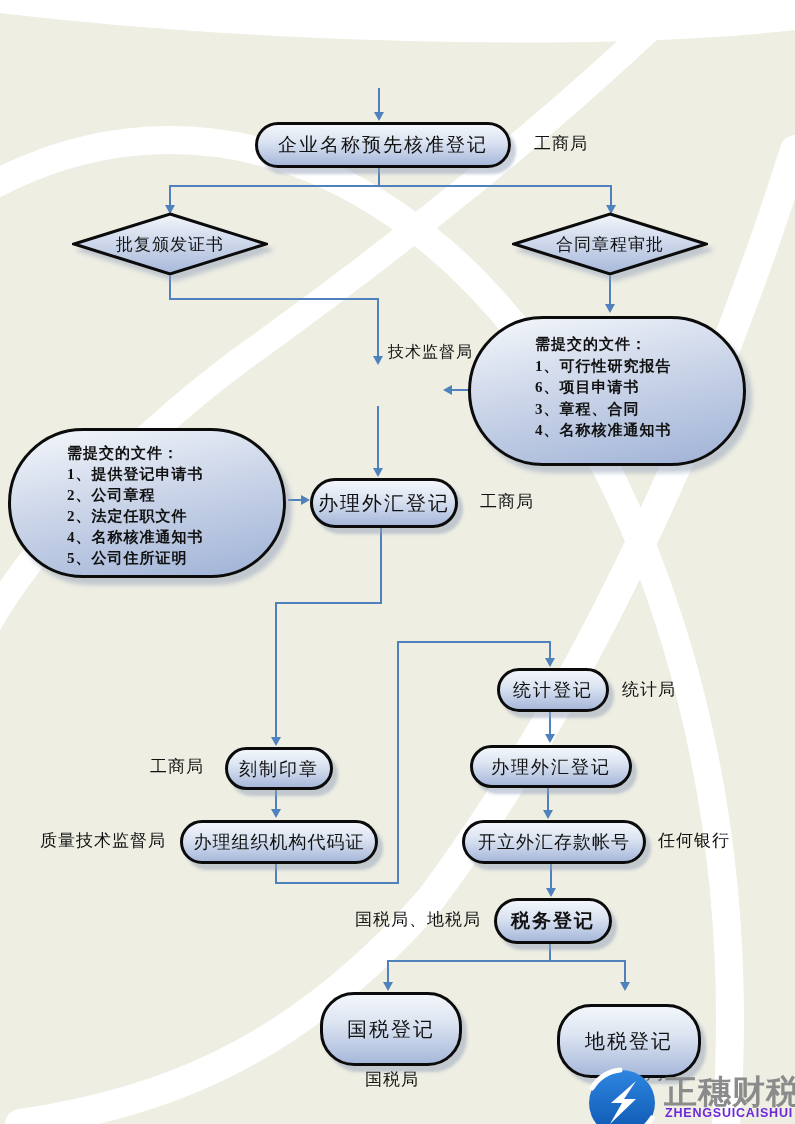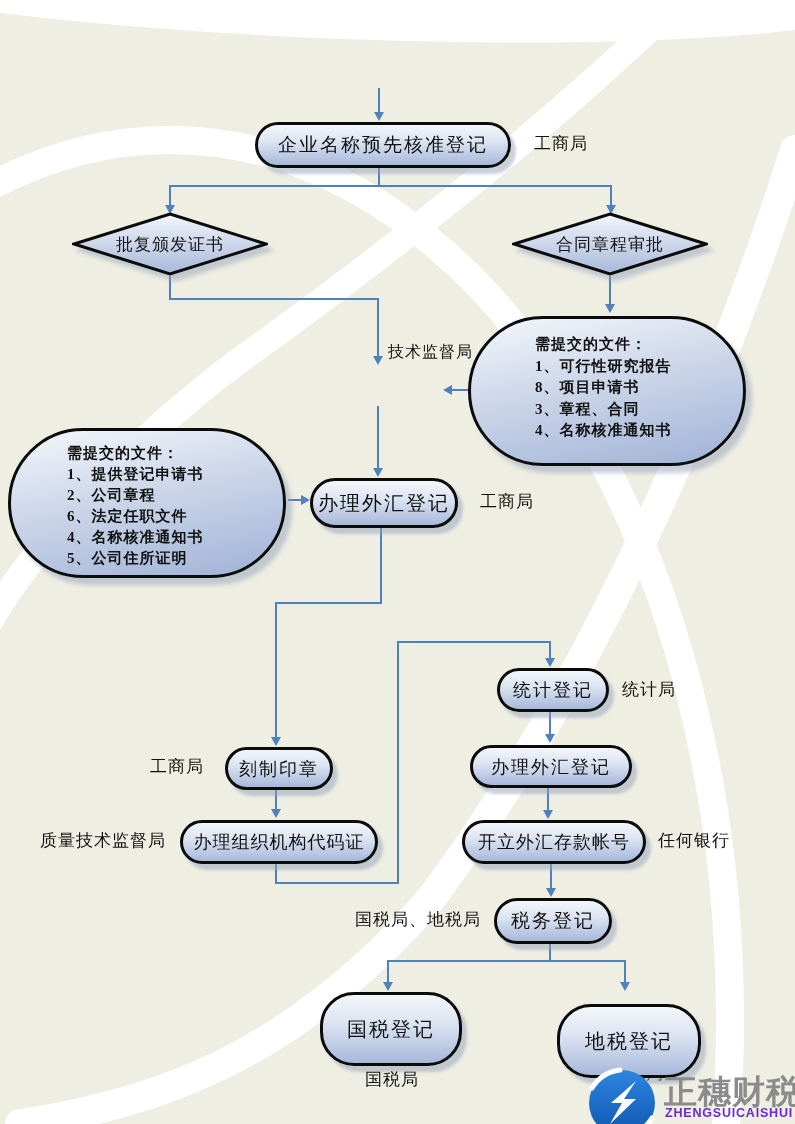--- a/index.html
+++ b/index.html
@@ -74,55 +74,55 @@
     <polygon points="98,2 194,32 98,62 2,32" fill="url(#dg2)" stroke="#0b0b0b" stroke-width="3"></polygon>
   </svg>
   <div class="dlabel" style="left:512px;top:212px;width:196px;height:64px;">合同章程审批</div>
 
   <div class="side-label" style="left:388px;top:342px;font-size:16px;">技术监督局</div>
 
   <div class="bubble" style="left:468px;top:316px;width:272px;height:144px;">
     <div class="doc-lines" style="left:64px;top:15px;">
       <div>需提交的文件：</div>
       <div>1、可行性研究报告</div>
-      <div>8、项目申请书</div>
+      <div>6、项目申请书</div>
       <div>3、章程、合同</div>
       <div>4、名称核准通知书</div>
     </div>
   </div>
 
   <div class="node" style="left:310px;top:478px;width:142px;height:44px;font-size:20px;">办理外汇登记</div>
   <div class="side-label" style="left:480px;top:490px;">工商局</div>
 
   <div class="bubble" style="left:8px;top:428px;width:272px;height:144px;">
     <div class="doc-lines" style="left:56px;top:12px;line-height:21px;">
       <div>需提交的文件：</div>
       <div>1、提供登记申请书</div>
       <div>2、公司章程</div>
-      <div>6、法定任职文件</div>
+      <div>2、法定任职文件</div>
       <div>4、名称核准通知书</div>
       <div>5、公司住所证明</div>
     </div>
   </div>
 
   <div class="node" style="left:497px;top:668px;width:106px;height:38px;font-size:18px;">统计登记</div>
   <div class="side-label" style="left:622px;top:678px;">统计局</div>
 
   <div class="node" style="left:225px;top:747px;width:102px;height:37px;font-size:18px;">刻制印章</div>
   <div class="side-label" style="left:150px;top:755px;">工商局</div>
 
   <div class="node" style="left:470px;top:745px;width:156px;height:37px;font-size:18px;">办理外汇登记</div>
 
   <div class="node" style="left:180px;top:820px;width:192px;height:38px;font-size:18px;letter-spacing:1px;">办理组织机构代码证</div>
   <div class="side-label" style="left:40px;top:829px;">质量技术监督局</div>
 
   <div class="node" style="left:462px;top:820px;width:178px;height:38px;font-size:18px;letter-spacing:1px;">开立外汇存款帐号</div>
   <div class="side-label" style="left:658px;top:829px;">任何银行</div>
 
-  <div class="node" style="left:494px;top:898px;width:112px;height:40px;font-size:19px;">税务登记</div>
+  <div class="node" style="left:494px;top:898px;width:112px;height:40px;font-size:19px;font-weight:bold;">税务登记</div>
   <div class="side-label" style="left:355px;top:908px;">国税局、地税局</div>
 
   <div class="node" style="left:320px;top:992px;width:136px;height:68px;font-size:20px;border-radius:34px;">国税登记</div>
   <div class="side-label" style="left:365px;top:1068px;">国税局</div>
 
   <div class="node" style="left:557px;top:992px;width:138px;height:68px;font-size:20px;border-radius:34px;margin-top:12px;">地税登记</div>
   <div class="side-label under-logo" style="left:610px;top:1062px;">地税局</div>
 
   <div class="vline" style="left:378px;top:88px;height:24px;"></div>
   <div class="arr arr-d" style="left:374px;top:112px;"></div>

